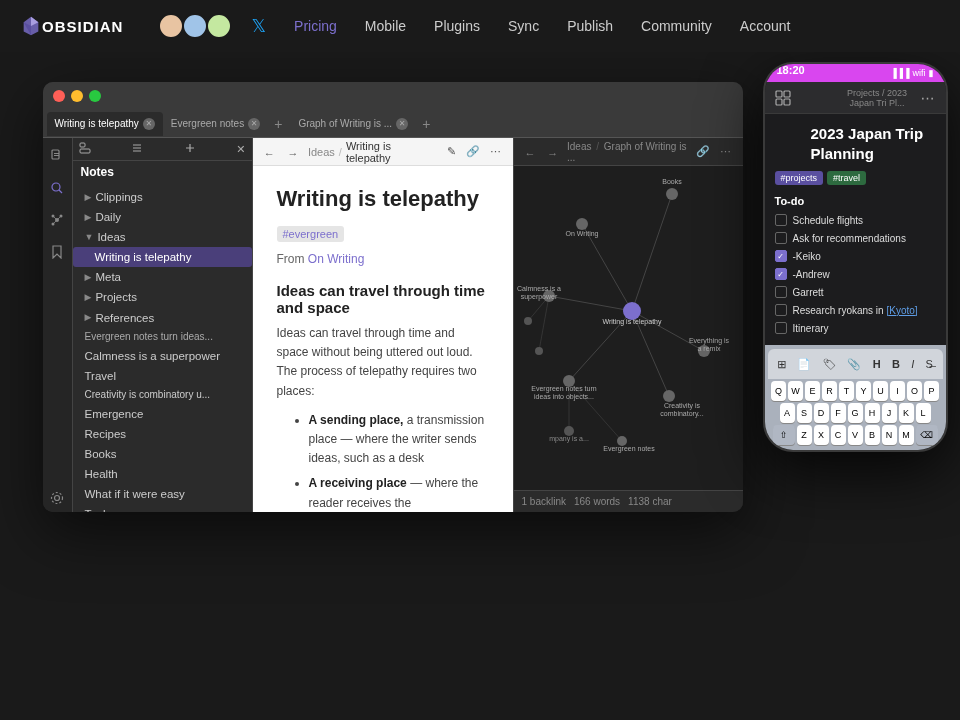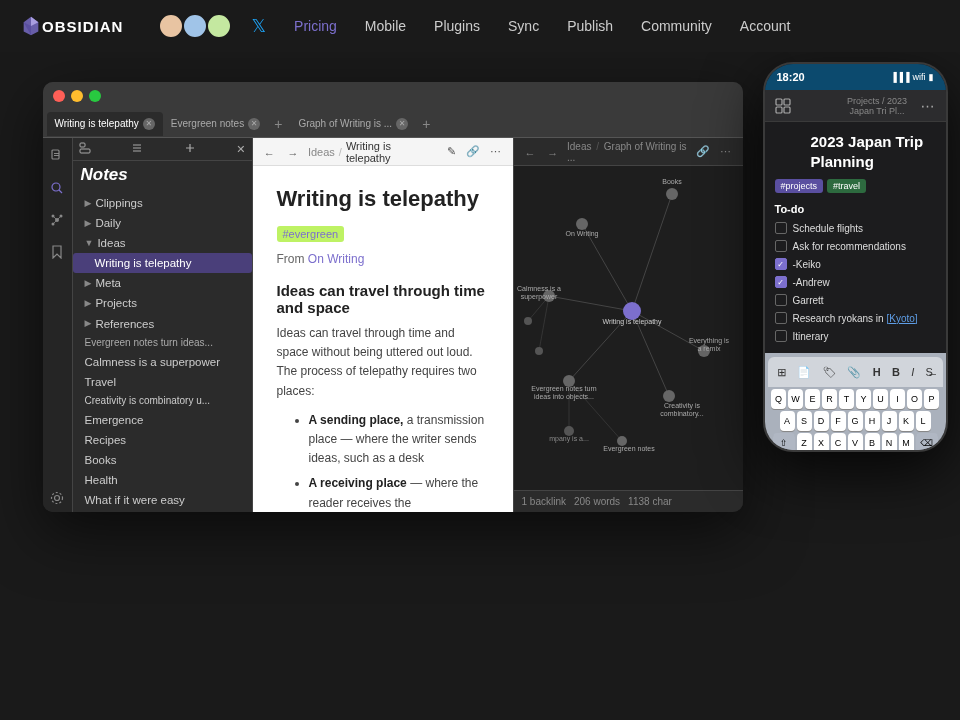--- a/index.html
+++ b/index.html
@@ -194,24 +194,23 @@
 
     .sidebar-tree {
       flex: 1;
       padding: 4px 0;
       overflow-y: auto;
       font-size: 11.5px;
       color: #ccc;
     }
     .sidebar-header {
       color: #fff;
-      font-size: 17px;
+      font-size: 12px;
       font-weight: 600;
       padding: 4px 8px;
-      font-style: italic;
     }
     .sidebar-item {
       display: flex;
       align-items: center;
       padding: 2px 8px 2px 12px;
       cursor: pointer;
       border-radius: 3px;
       gap: 4px;
       line-height: 1.4;
     }
@@ -271,21 +270,21 @@
       flex: 1;
     }
     .note-title {
       font-size: 22px;
       font-weight: 700;
       color: #222;
       margin-bottom: 12px;
     }
     .note-tag {
       display: inline-block;
-      background: #bef264;
+      background: #e5e5e5;
       color: #7c6fcd;
       font-size: 11px;
       padding: 2px 6px;
       border-radius: 3px;
       margin-bottom: 10px;
     }
     .note-from {
       font-size: 12px;
       color: #666;
       margin-bottom: 12px;
@@ -364,24 +363,23 @@
       background: #1c1c1e;
       border-radius: 30px;
       box-shadow: 0 20px 60px rgba(0,0,0,0.8);
       overflow: hidden;
       position: relative;
       border: 2px solid #3a3a3a;
       margin-top: -20px;
       flex-shrink: 0;
     }
     .phone-status-bar {
-      height: 26px;
-      background: #0c4a6e;
-      display: flex;
-      align-items: center;
+      height: 18px;
+      background: #d946ef;
+      display: flex;
       justify-content: space-between;
       padding: 0 12px;
       font-size: 10px;
       color: #fff;
     }
     .phone-status-icons {
       display: flex;
       align-items: center;
       gap: 3px;
       font-size: 9px;
@@ -800,21 +798,21 @@
             <text x="168" y="242" text-anchor="middle" font-size="7" fill="#aaa">Creativity is</text>
             <text x="168" y="250" text-anchor="middle" font-size="7" fill="#aaa">combinatory...</text>
             <text x="195" y="177" text-anchor="middle" font-size="7" fill="#aaa">Everything is</text>
             <text x="195" y="185" text-anchor="middle" font-size="7" fill="#aaa">a remix</text>
             <text x="115" y="285" text-anchor="middle" font-size="7" fill="#aaa">Evergreen notes</text>
             <text x="55" y="275" text-anchor="middle" font-size="7" fill="#888">mpany is a...</text>
           </svg>
         </div>
         <div class="graph-footer">
           <span>1 backlink</span>
-          <span>206 words</span>
+          <span>166 words</span>
           <span>1138 char</span>
         </div>
       </div>
     </div>
   </div>
 
   <div class="mobile-phone">
 
     <div class="phone-status-bar">
       <span style="font-weight:600;font-size:11px;">18:20</span>

